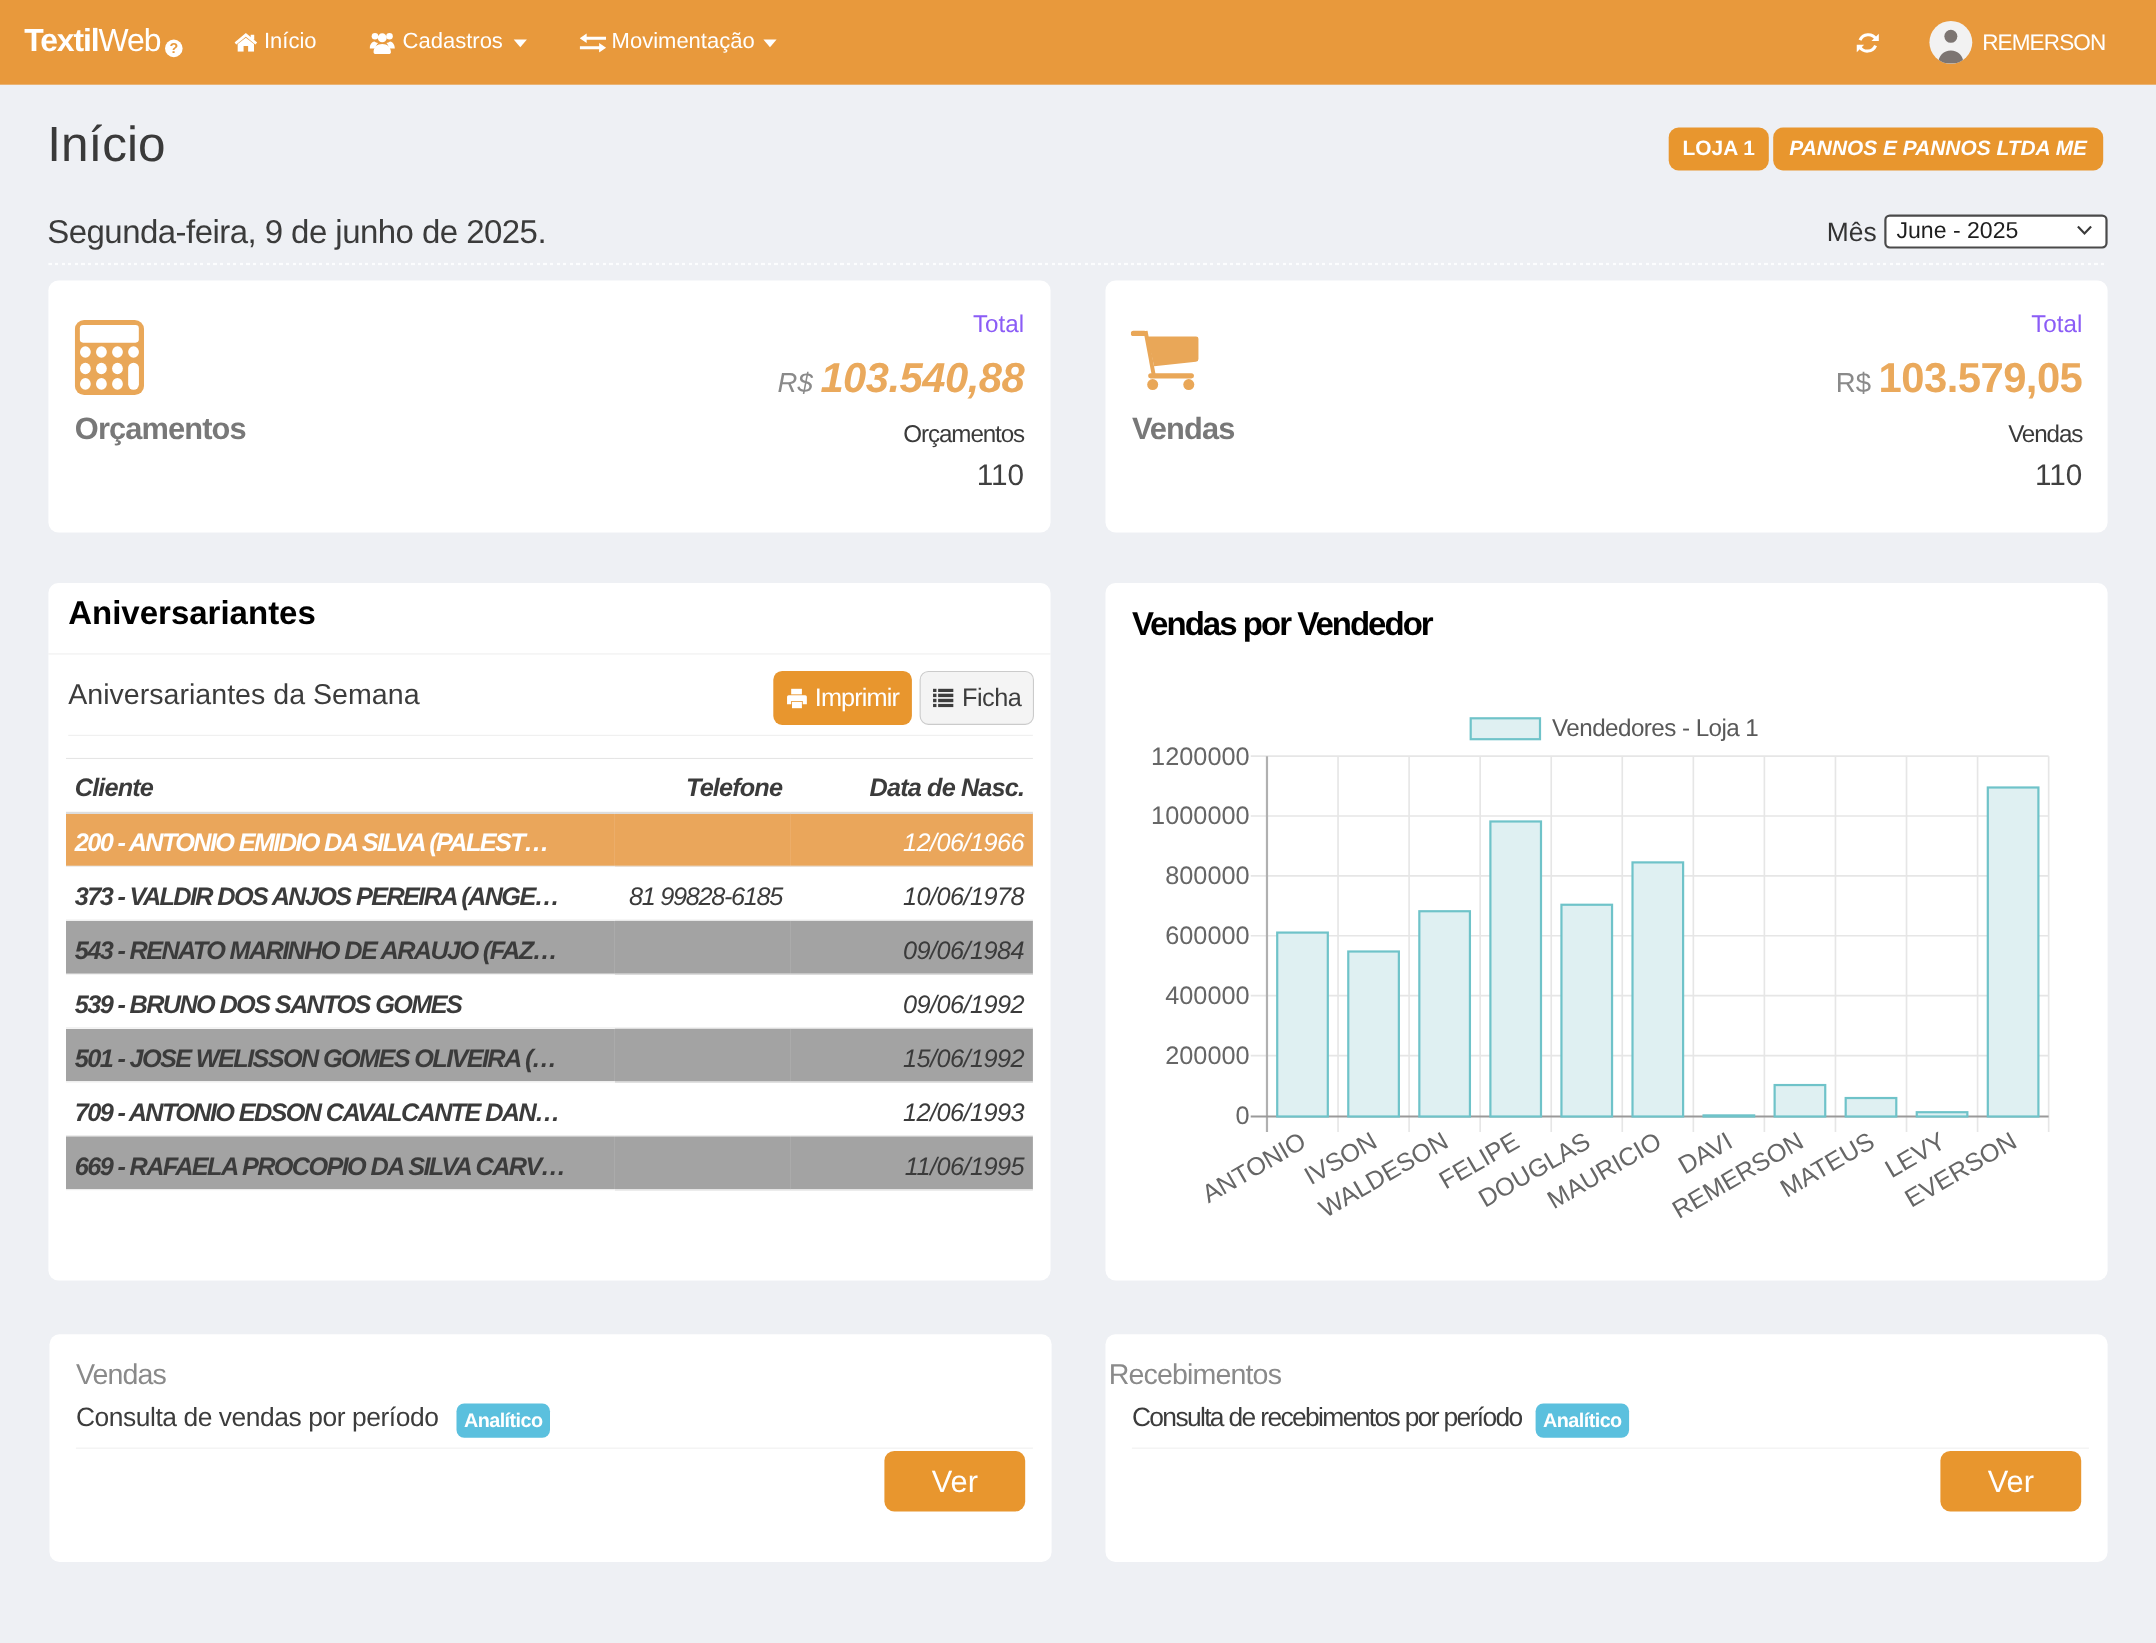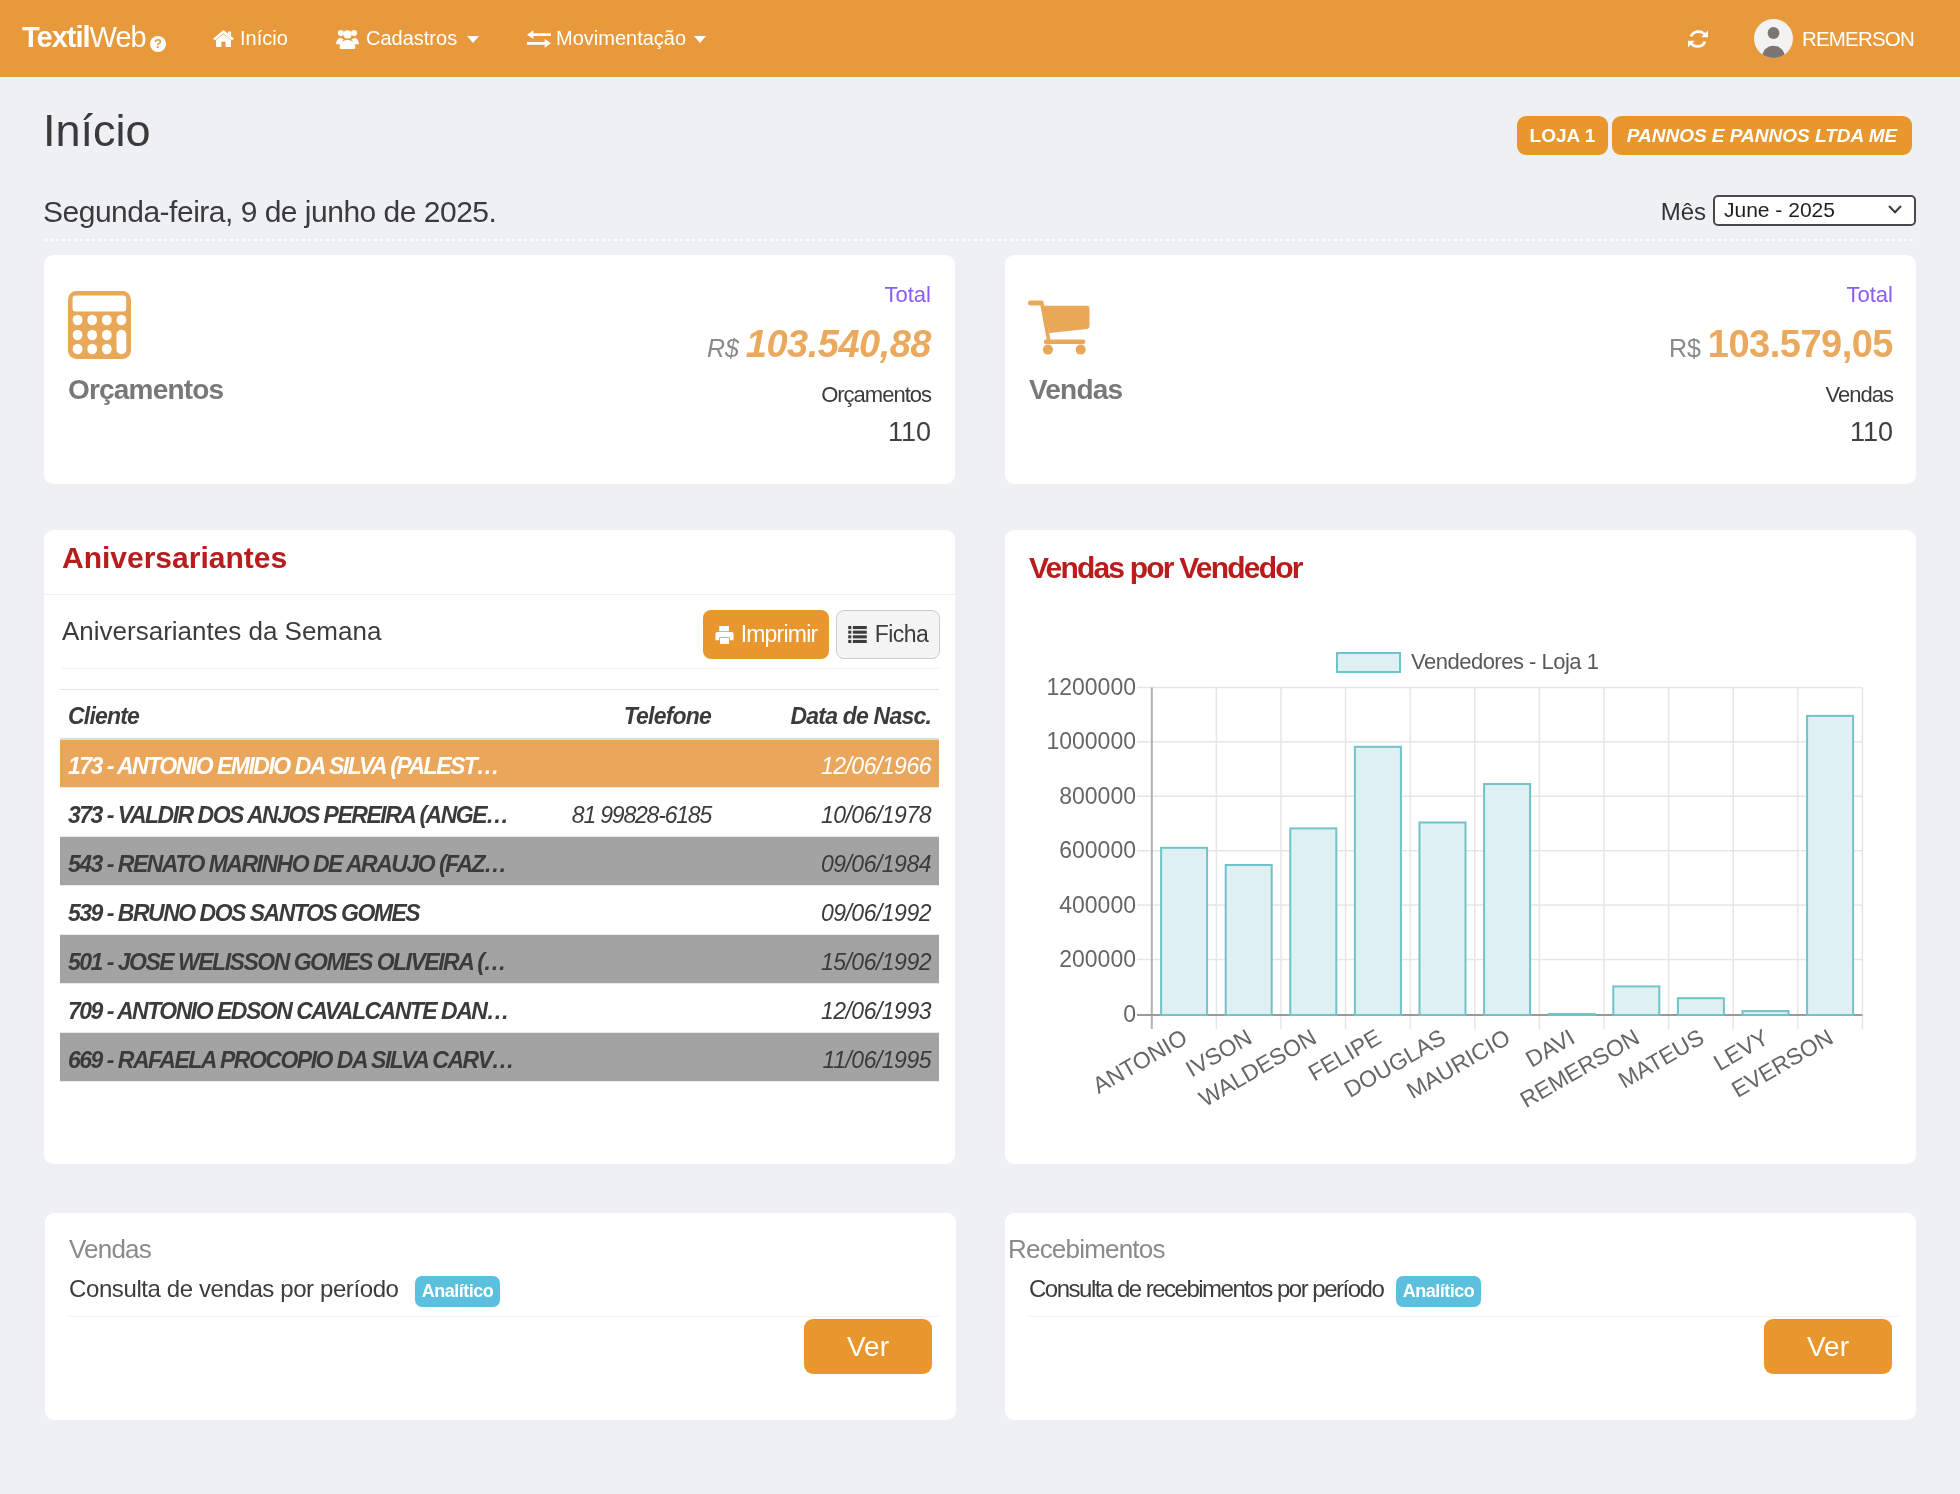--- a/index.html
+++ b/index.html
@@ -31,21 +31,21 @@
 
 .card { position:absolute; background:#fff; border-radius:9px; }
 
 .statlabel { position:absolute; font-size:28px; font-weight:700; color:#787878; line-height:1; letter-spacing:-0.8px; }
 .stat-total { position:absolute; font-size:22px; color:#8b5cf6; text-align:right; line-height:1; }
 .stat-num { position:absolute; text-align:right; line-height:1; font-size:38px; font-weight:700; color:#eaa95c; white-space:nowrap; letter-spacing:-0.5px; }
 .stat-num .rs { font-size:25px; font-weight:400; color:#8a8a8a; letter-spacing:0; }
 .stat-sub { position:absolute; font-size:22px; color:#3b3b3b; text-align:right; line-height:1; letter-spacing:-1px; }
 .stat-green { position:absolute; font-size:27px; color:#404040; text-align:right; line-height:1; }
 
-.cardtitle { position:absolute; font-size:30px; font-weight:700; color:#b91c1c; line-height:1; }
+.cardtitle { position:absolute; font-size:30px; font-weight:700; color:#000000; line-height:1; }
 .hr { position:absolute; height:0; border-top:1px solid #efefef; }
 .semana { position:absolute; left:62px; top:618px; font-size:26px; color:#3c3c3c; line-height:1; }
 .btn-imprimir { position:absolute; left:703px; top:610px; width:126px; height:49px; background:#e8962e; border-radius:8px; color:#fff; font-size:23px; letter-spacing:-0.8px; display:flex; align-items:center; justify-content:center; gap:7px; }
 .btn-ficha { position:absolute; left:836px; top:610px; width:104px; height:49px; background:#f4f4f4; border:1px solid #cbcbcb; border-radius:8px; color:#3d3d3d; font-size:23px; letter-spacing:-0.5px; display:flex; align-items:center; justify-content:center; gap:8px; }
 table.aniv { position:absolute; left:60px; top:689px; width:879px; border-collapse:collapse; font-size:23px; letter-spacing:-0.5px; }
 table.aniv th { font-weight:700; color:#3b3b3b; text-align:left; padding:6px 8px 0 8px; height:49px; border-bottom:2px solid #ddd; letter-spacing:-0.8px; }
 table.aniv td { padding:6px 8px 0 8px; height:49px; color:#3b3b3b; white-space:nowrap; }
 table.aniv .ph, table.aniv .dt { text-align:right; } table.aniv td.ph { letter-spacing:-1.2px; }
 table.aniv td.cl { font-weight:700; max-width:499px; white-space:nowrap; overflow:hidden; letter-spacing:-1.5px; }
 table.aniv tr.hl { background:#eaa65b; }
@@ -208,21 +208,21 @@
 <table class="aniv">
   <thead>
     <tr>
         <th>Cliente</th>
         <th class="ph" style="width:160px;">Telefone</th>
         <th class="dt" style="width:220px;">Data de Nasc.</th>
       </tr>
   </thead>
   <tbody>
     <tr class="hl">
-        <td class="cl">173 - ANTONIO EMIDIO DA SILVA (PALEST…</td>
+        <td class="cl">200 - ANTONIO EMIDIO DA SILVA (PALEST…</td>
         <td class="ph"></td>
         <td class="dt">12/06/1966</td>
       </tr>
     <tr>
         <td class="cl">373 - VALDIR DOS ANJOS PEREIRA (ANGE…</td>
         <td class="ph">81 99828-6185</td>
         <td class="dt">10/06/1978</td>
       </tr>
     <tr class="alt">
         <td class="cl">543 - RENATO MARINHO DE ARAUJO (FAZ…</td>

